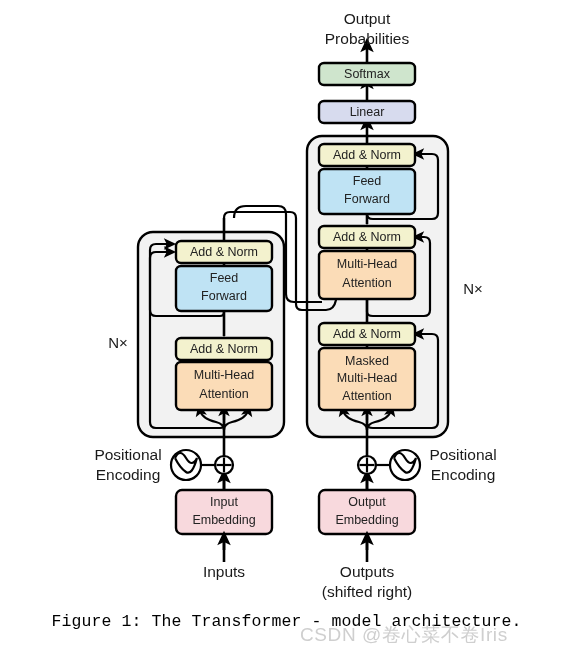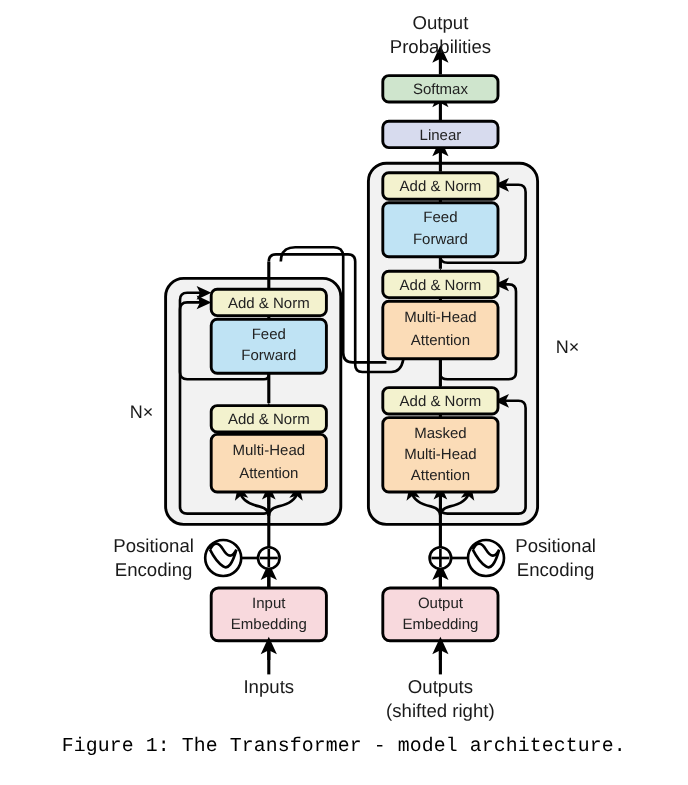--- a/index.html
+++ b/index.html
@@ -260,14 +260,15 @@
     <text class="outer-label" x="128" y="476">Encoding</text>
 
     <text class="outer-label" x="463" y="456">Positional</text>
     <text class="outer-label" x="463" y="476">Encoding</text>
 
     <text class="nx-label" x="118" y="344">N×</text>
     <text class="nx-label" x="473" y="290">N×</text>
   </svg>
 
   <div class="caption">Figure 1: The Transformer - model architecture.</div>
+  <div class="watermark">CSDN @卷心菜不卷Iris</div>
 
 </div>
 
 </body></html>

